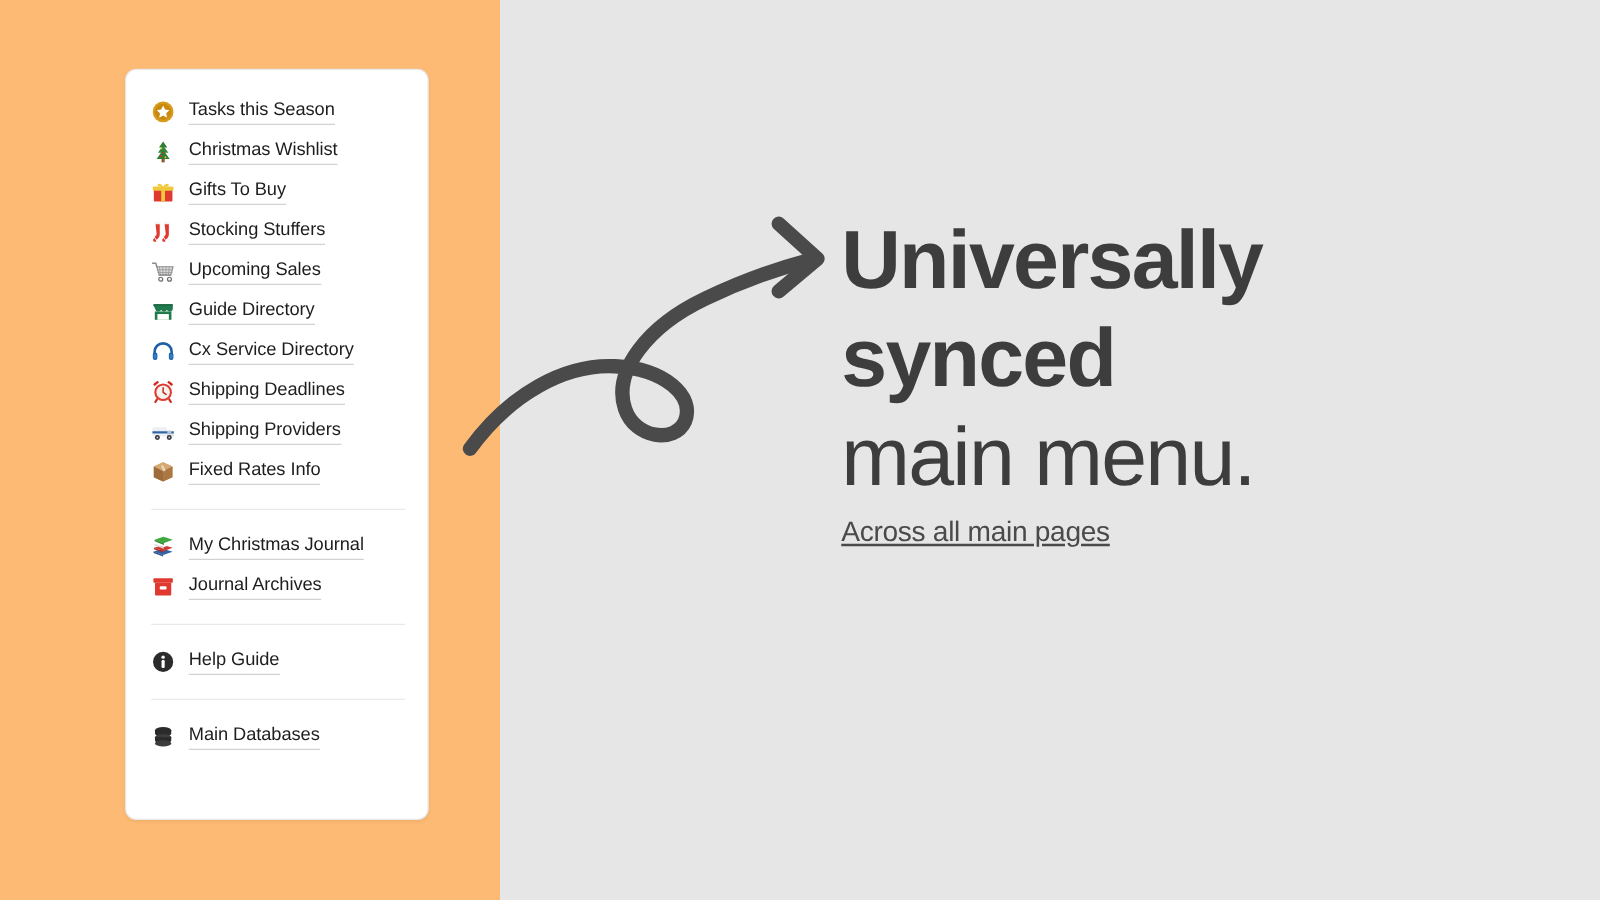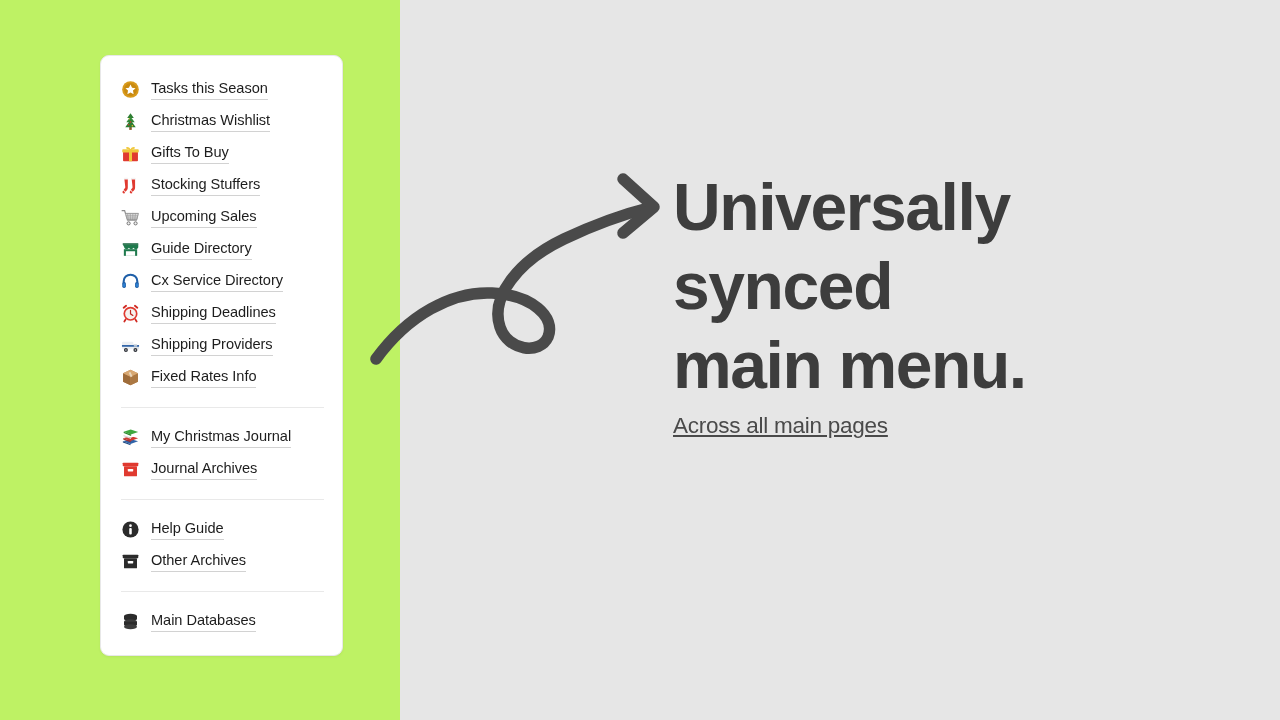--- a/index.html
+++ b/index.html
@@ -7,21 +7,21 @@
   html, body {
     width:1280px; height:720px;
     font-family:"Liberation Sans", sans-serif;
     background:#ffffff;
     overflow:hidden;
   }
 
   #stage {
     position:relative;
     width:1280px; height:720px;
-    background:#bef264;
+    background:#fdba74;
   }
 
   
   #content-panel {
     position:absolute;
     left:400px; top:0;
     width:880px; height:720px;
     background:#e6e6e6;
   }
 
@@ -82,21 +82,21 @@
     width:480px;
   }
 
   .headline {
     font-size:66px;
     line-height:79px;
     color:#3d3d3d;
     letter-spacing:-1.4px;
   }
   .headline-strong { font-weight:bold; }
-  .headline-light  { font-weight:bold; }
+  .headline-light  { font-weight:normal; }
 
   #subtitle {
     position:absolute;
     left:673px; top:410px;
     font-size:22.5px;
     line-height:32px;
     color:#4a4a4a;
     letter-spacing:-0.25px;
     white-space:nowrap;
     text-decoration:underline;
@@ -298,30 +298,20 @@
         <span class="nav-icon">
           <svg width="19" height="19" viewBox="0 0 24 24">
             <circle cx="12" cy="12" r="10.2" fill="#2b2b2b"></circle>
             <circle cx="12" cy="7.2" r="1.7" fill="#ffffff"></circle>
             <rect x="10.4" y="10.2" width="3.2" height="8" rx="1.2" fill="#ffffff"></rect>
           </svg>
         </span>
         <span class="nav-label">Help Guide</span>
       </div>
 
-      <div class="nav-item">
-        <span class="nav-icon">
-          <svg width="19" height="19" viewBox="0 0 24 24">
-            <rect x="2.2" y="3.4" width="19.6" height="4.4" rx="0.8" fill="#2b2b2b"></rect>
-            <rect x="3.8" y="7.8" width="16.4" height="12.8" rx="0.8" fill="#2b2b2b"></rect>
-            <rect x="8.6" y="11.4" width="6.8" height="3.2" rx="0.6" fill="#ffffff"></rect>
-          </svg>
-        </span>
-        <span class="nav-label">Other Archives</span>
-      </div>
     </div>
 
     <div class="divider"></div>
 
     <div class="nav-group">
       <div class="nav-item">
         <span class="nav-icon">
           <svg width="19" height="19" viewBox="0 0 24 24">
             <ellipse cx="12" cy="5.2" rx="8.2" ry="3.1" fill="#2b2b2b"></ellipse>
             <path d="M3.8 5.2v3.4c0 1.7 3.7 3.1 8.2 3.1s8.2-1.4 8.2-3.1V5.2z" fill="#2b2b2b"></path>

